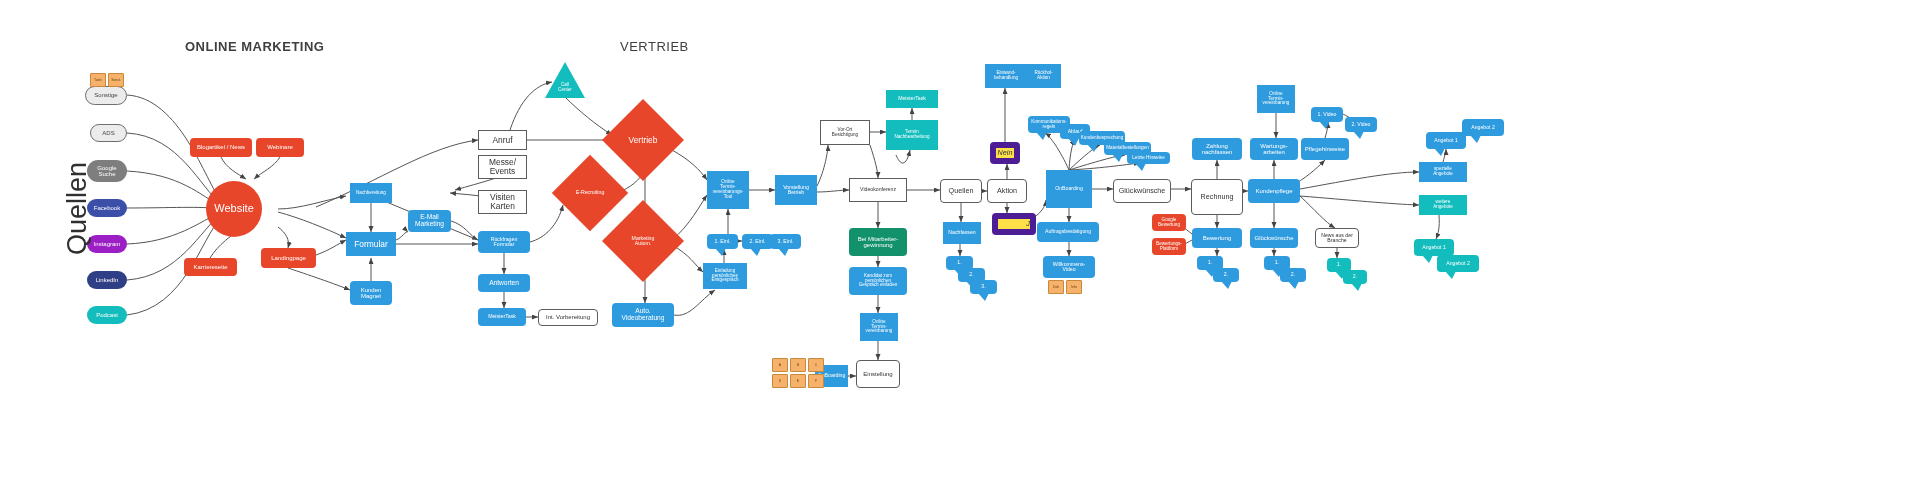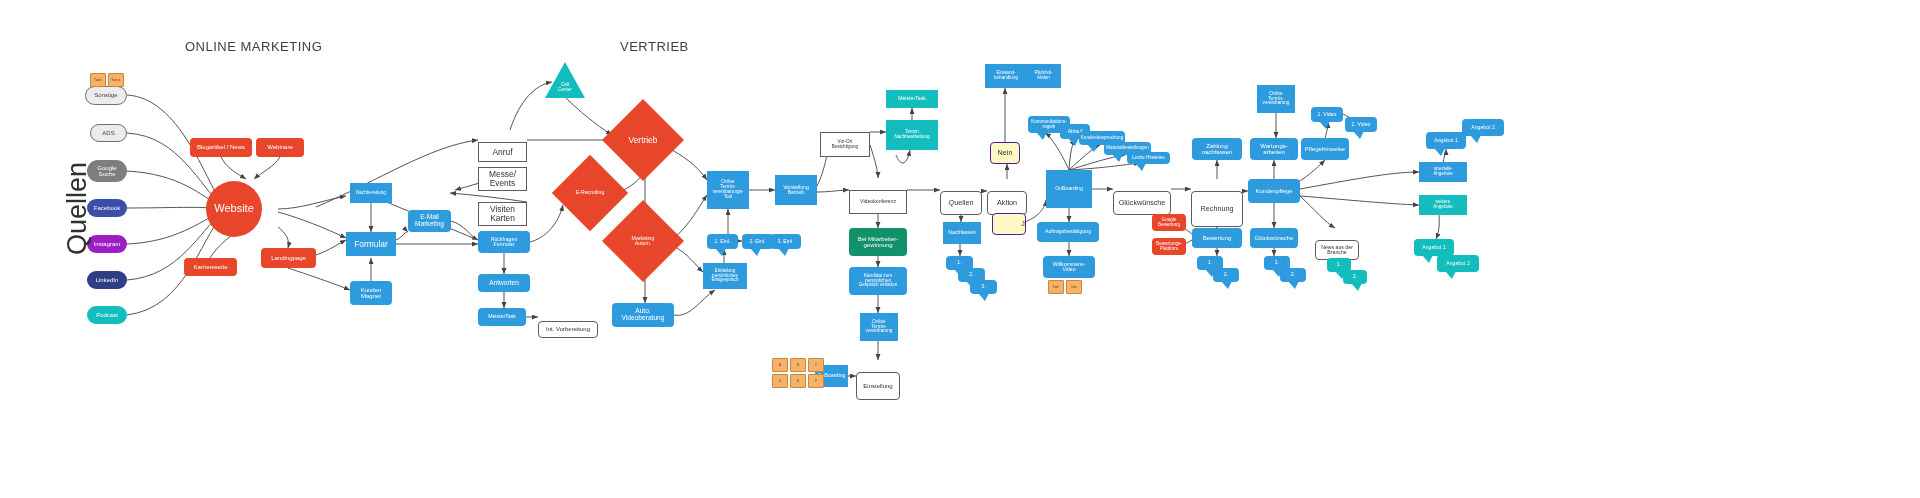--- a/index.html
+++ b/index.html
@@ -7,22 +7,22 @@
   #canvas{position:relative;width:1920px;height:498px;background:#fff;}
   svg#wires{position:absolute;left:0;top:0;width:1920px;height:498px;pointer-events:none;}
   .node{position:absolute;box-sizing:border-box;display:flex;align-items:center;justify-content:center;
         text-align:center;line-height:1.05;color:#fff;overflow:hidden;}
   .blue{background:#2e9bdf;}
   .teal{background:#13bdbd;}
   .green{background:#13916a;}
   .red{background:#e8462a;}
   .grey{background:#7e7e7e;}
   .lgrey{background:#ececec;color:#444;border:1px solid #6f6f6f;}
-  .white{background:#fff;color:#333;border:1px solid #5c5c5c;margin-top:12px;}
-  .yellow{background:#fef9c3;color:#333;border:1px solid #4c1d95;}
+  .white{background:#fff;color:#333;border:1px solid #5c5c5c;}
+  .yellow{background:#fde047;color:#333;border:6px solid #4c1d95;font-style:italic;}
   .purple{background:#9b1fc4;}
   .navy{background:#3b4ea8;}
   .darkb{background:#2f3f86;}
   .rnd{border-radius:4px;}
   .pill{border-radius:14px;}
   .circle{border-radius:50%;}
   .bubble{border-radius:4px;}
   .bubble:after{content:"";position:absolute;left:8px;bottom:-7px;border-left:7px solid transparent;
         border-right:4px solid transparent;border-top:8px solid #2e9bdf;}
   .bubble.teal:after{border-top-color:#13bdbd;}
@@ -433,16 +433,16 @@
         <div class="icon-chip">D</div>
         <div class="icon-chip">E</div>
         <div class="icon-chip">F</div>
       </div>
       <div class="icon-pair" style="left: 1048px; top: 280px;">
         <div class="icon-chip">Dok</div>
         <div class="icon-chip">Info</div>
       </div>
     </div>
 
-  <div class="hdr t13" style="left:185px;top:39px;">ONLINE MARKETING</div>
+  <div class="hdr t13" style="left:185px;top:39px;font-weight:bold;">ONLINE MARKETING</div>
   <div class="hdr t13" style="left:620px;top:39px;">VERTRIEB</div>
   <div class="vlabel" style="left:62px;top:255px;">Quellen</div>
 </div>
 
 </body></html>

